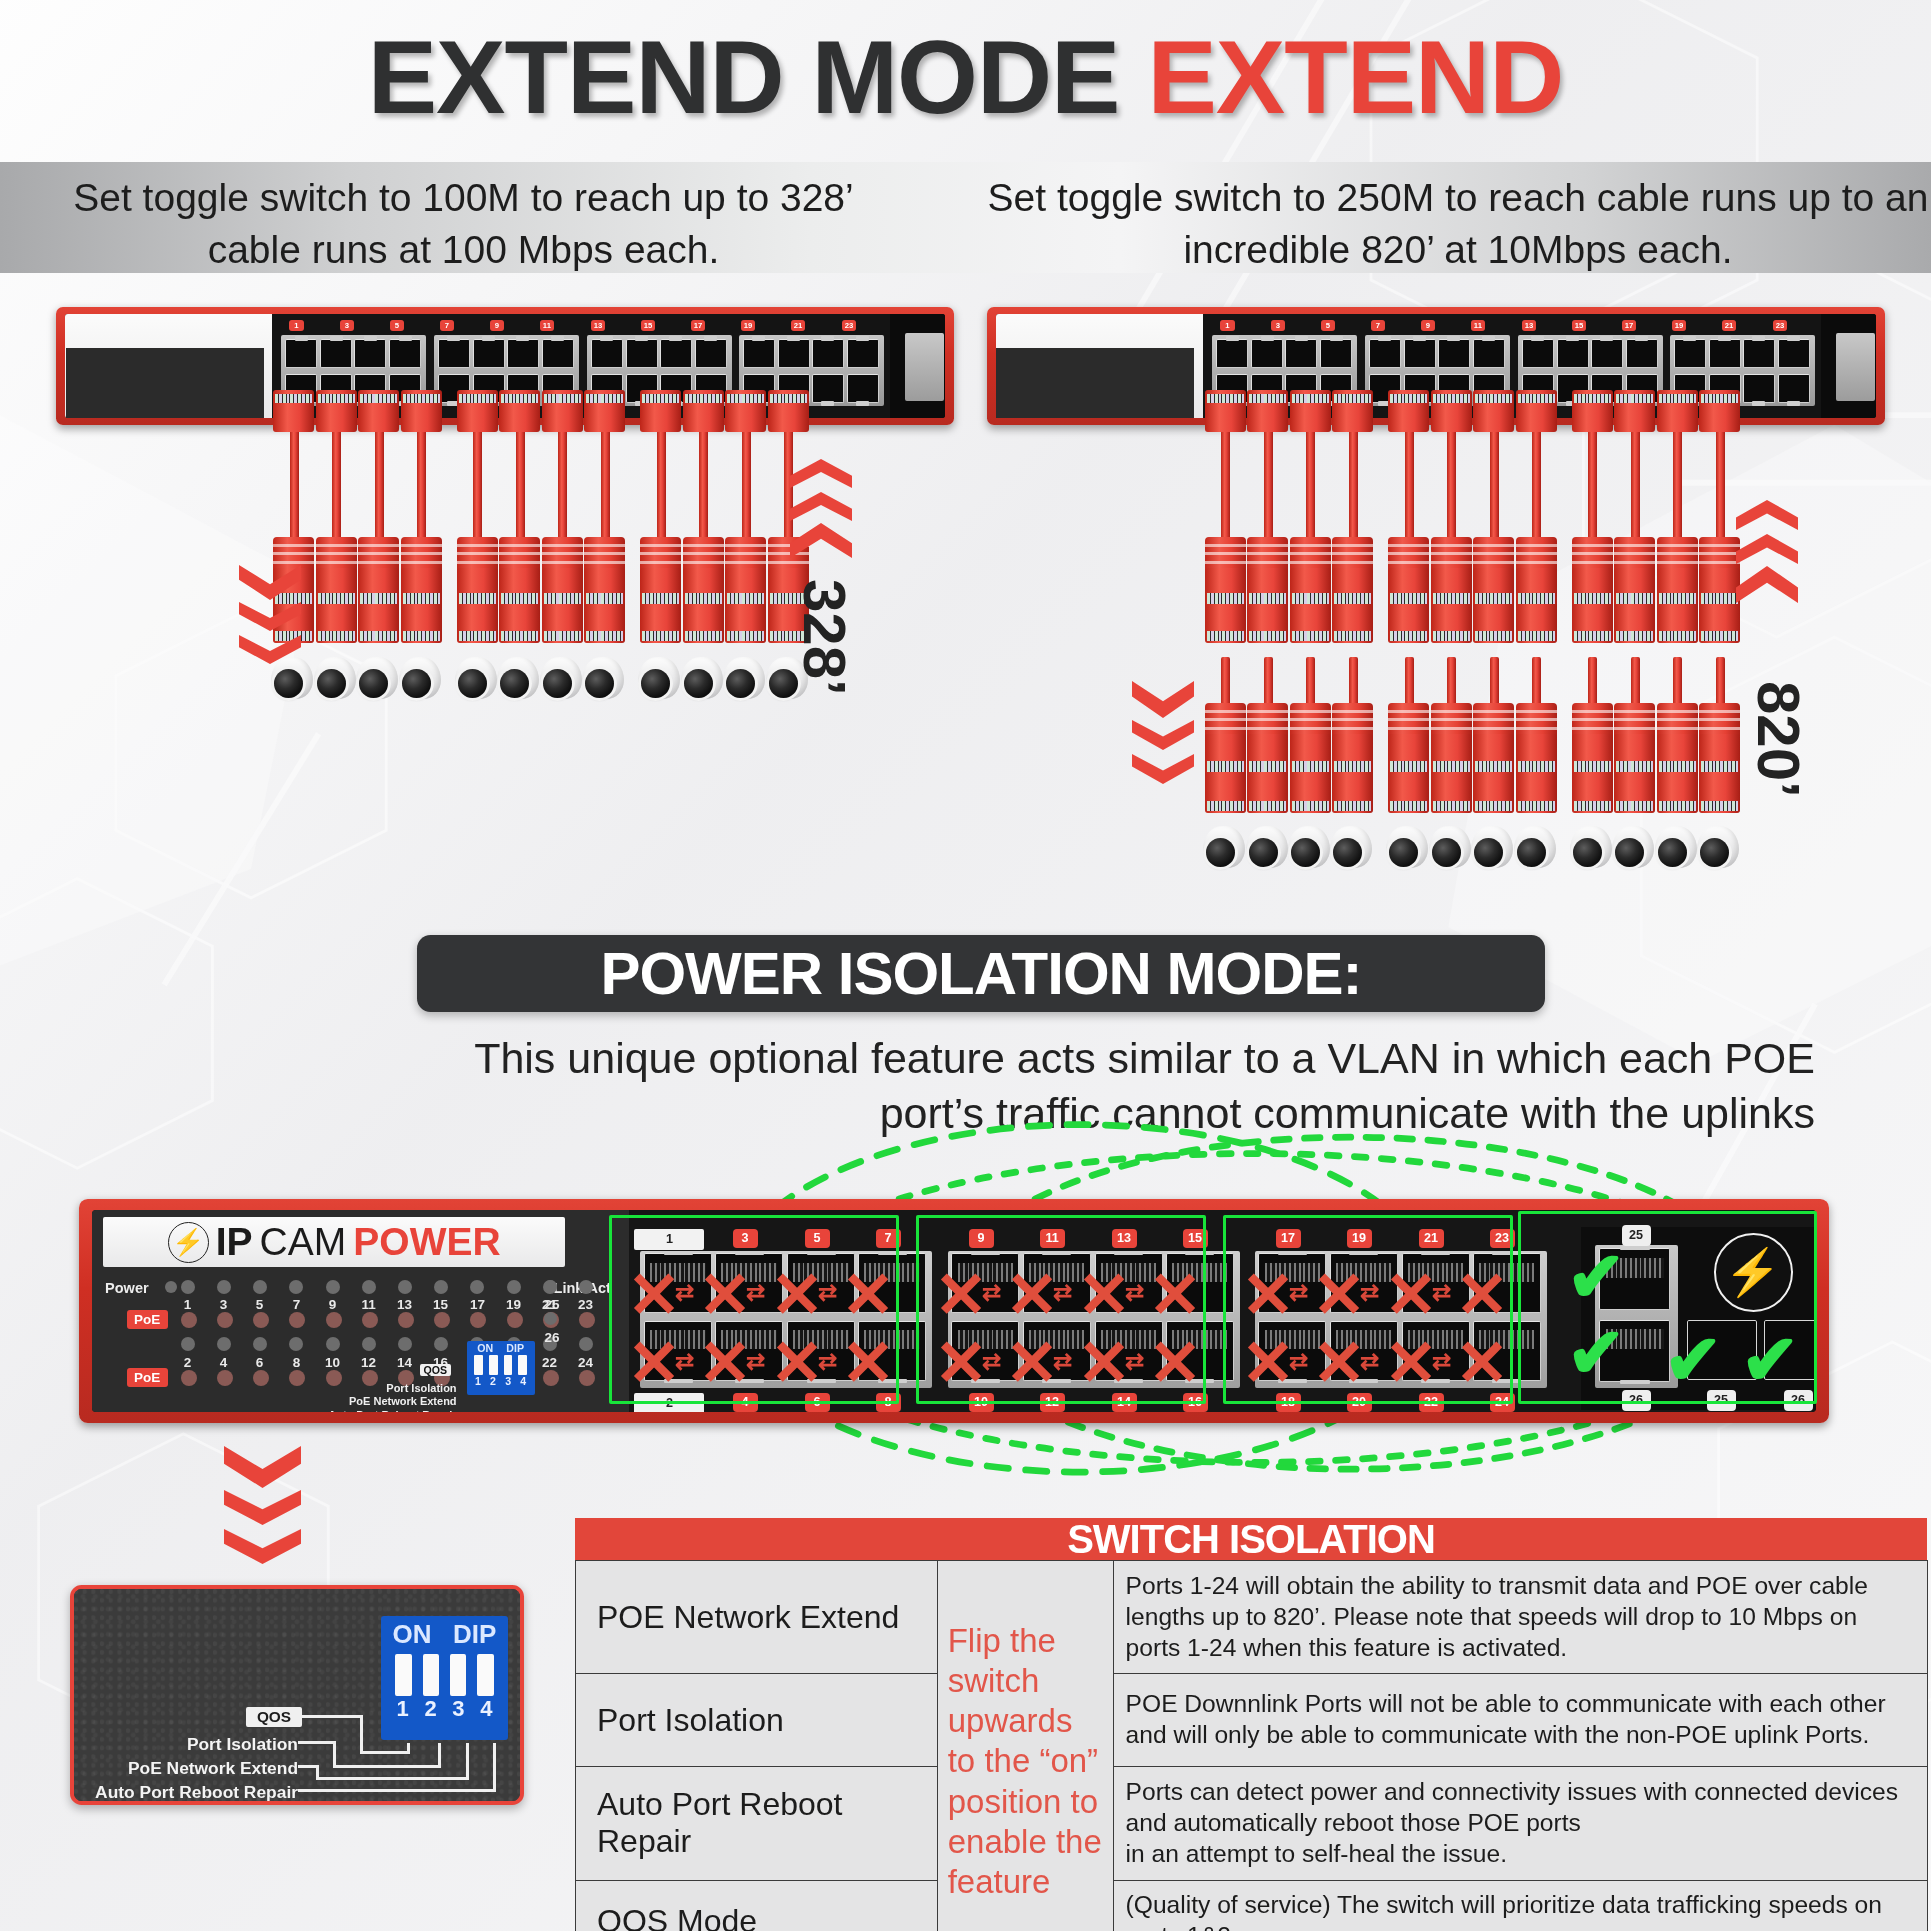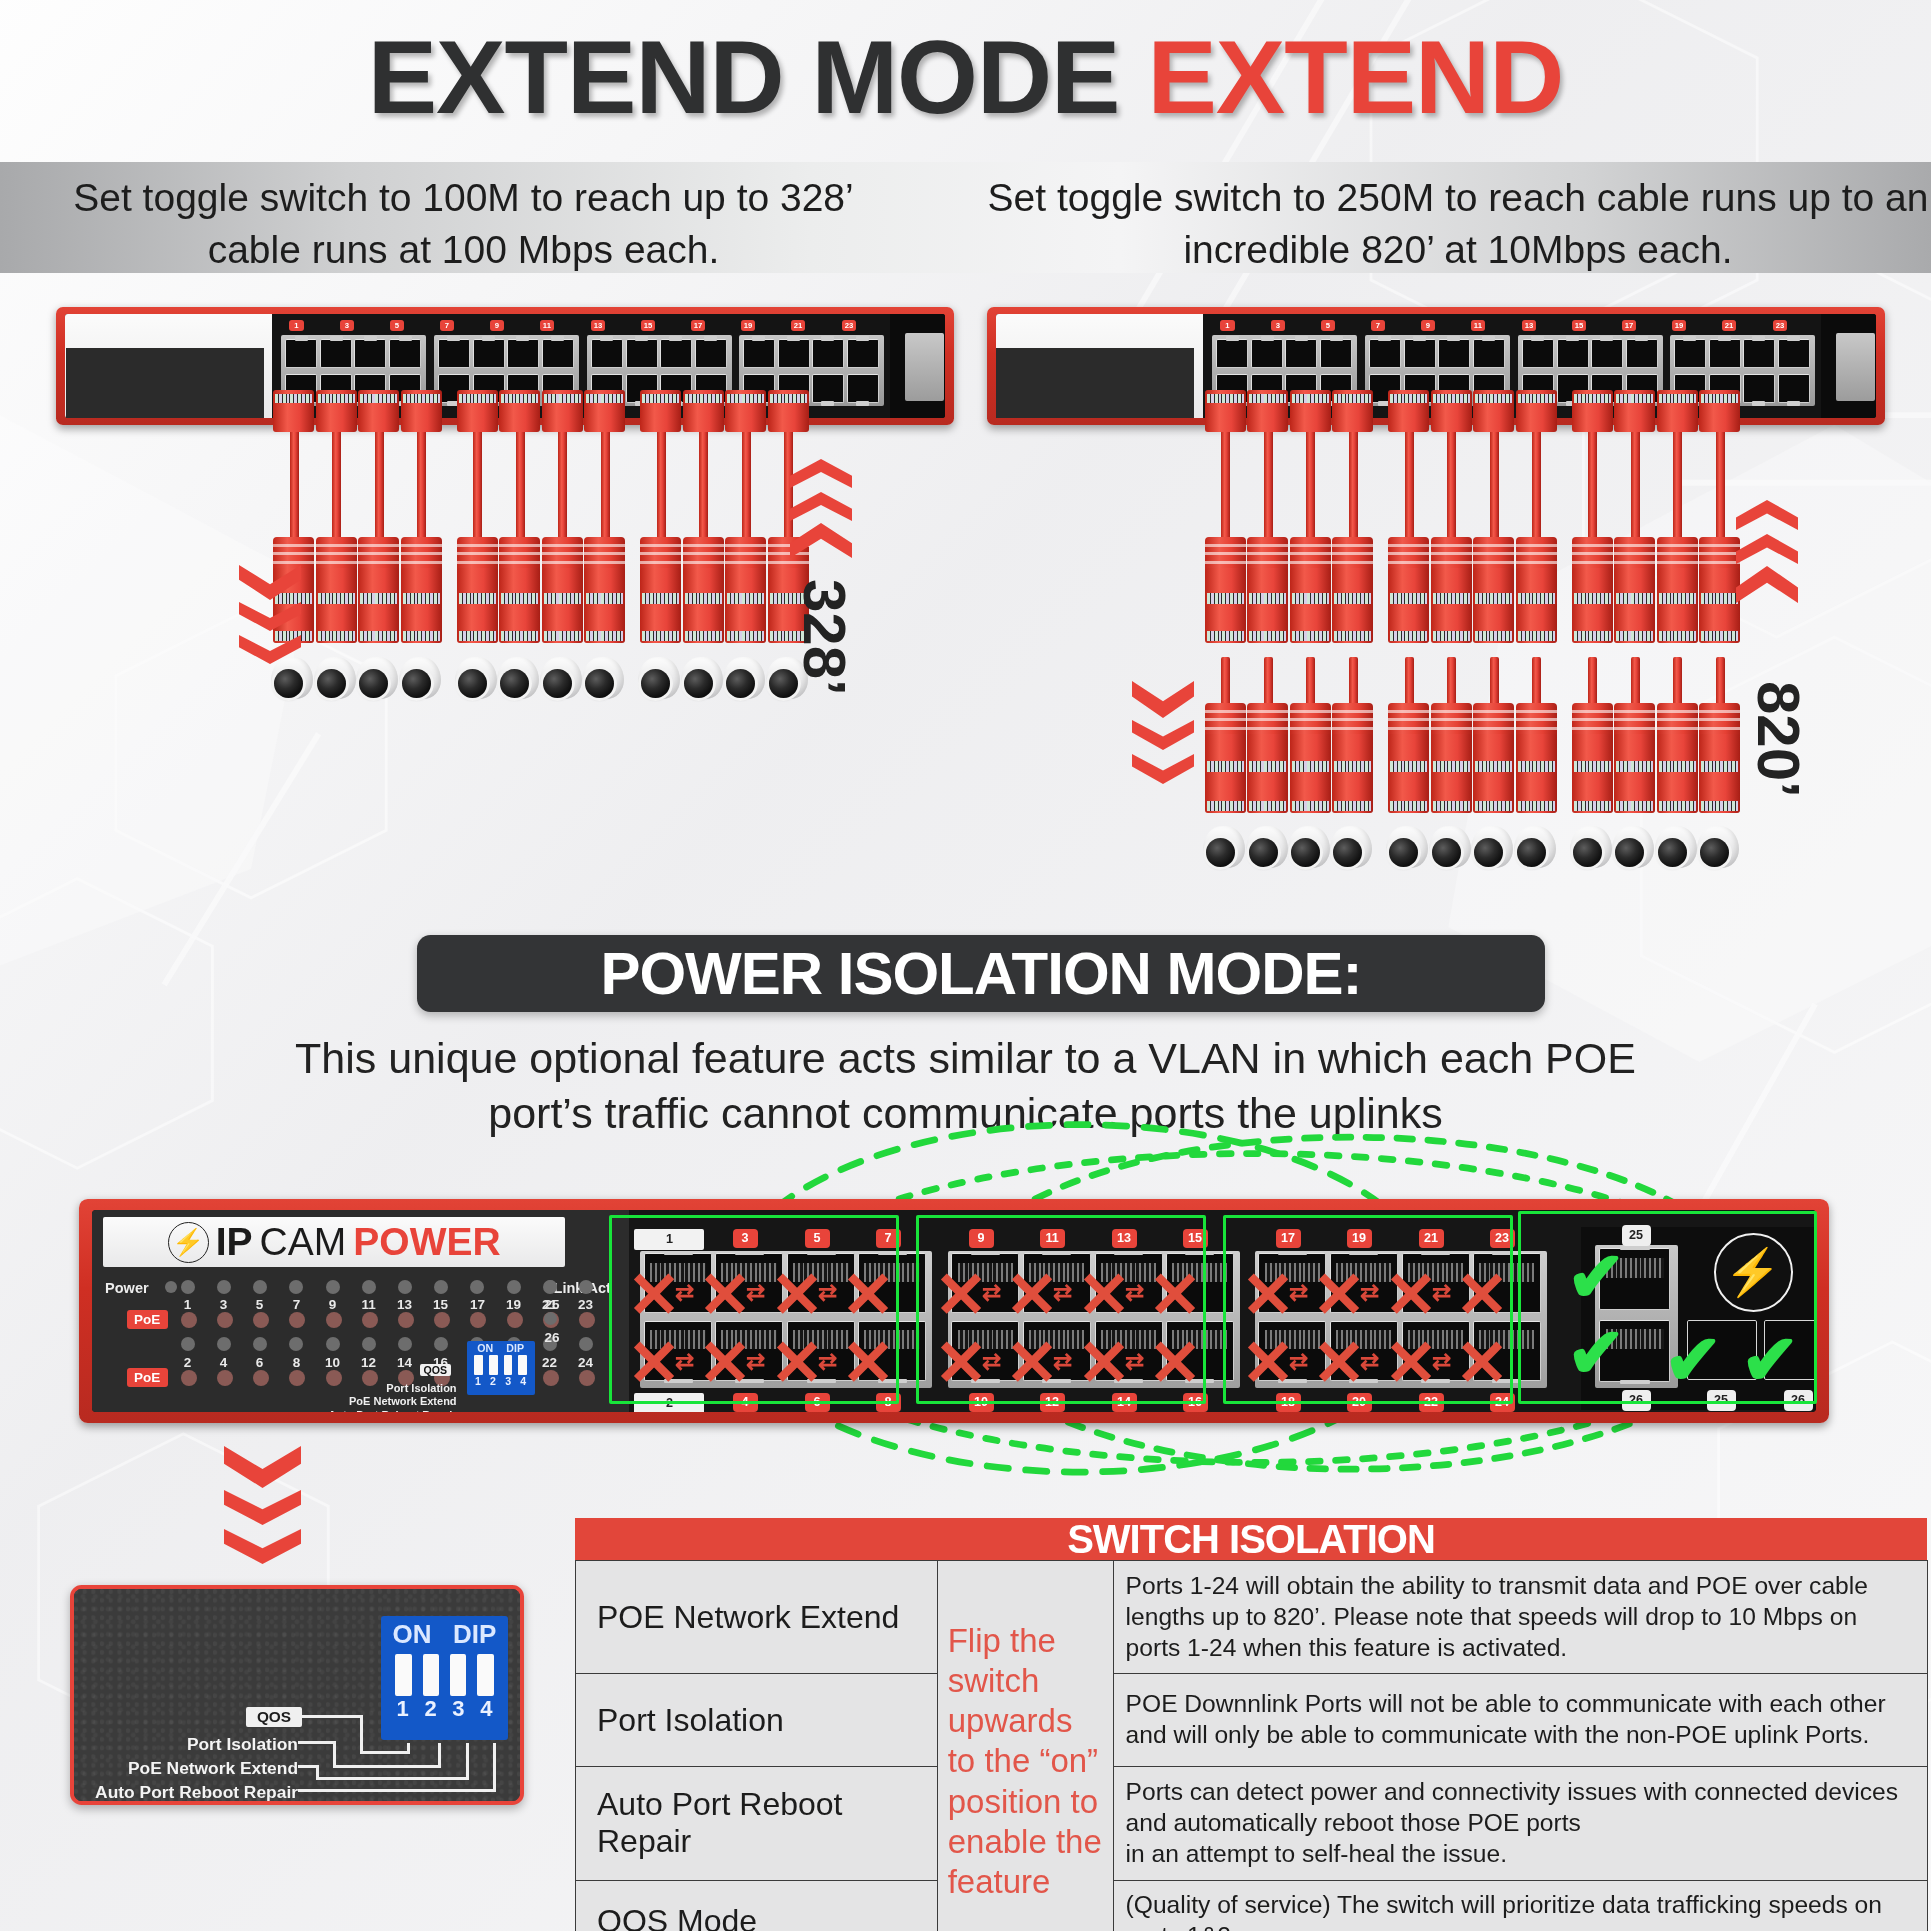--- a/index.html
+++ b/index.html
@@ -912,23 +912,23 @@
   </div>
   <div class="chev" style="left:1736px; top:492px; width:62px; height:111px; transform:rotate(180deg);">
     <span style="top:0;height:37px;"></span>
       <span style="top:39px;height:30px;"></span>
       <span style="top:73px;height:30px;"></span>
   </div>
   <div class="dimlabel" style="left:1813px; top:681px; font-size:60px;">820’</div>
 
   <div class="pill-title" style="left:417px; top:935px; width:1128px; height:77px; font-size:60px; letter-spacing:-1px;">POWER ISOLATION MODE:</div>
 
-  <div class="pi-para" style="left:116px; top:1031px; width:1699px;">
+  <div class="pi-para" style="left:116px; top:1031px; width:1699px;text-align:right;">
     <div>This unique optional feature acts similar to a VLAN in which each POE</div>
-    <div>port’s traffic cannot communicate ports the uplinks</div>
+    <div>port’s traffic cannot communicate with the uplinks</div>
   </div>
 
   <svg class="bg-deco" style="left:714px; top:1110px;" width="1081" height="367" viewBox="0 0 1120 380">
     <g fill="none" stroke="#22d83c" stroke-width="7" stroke-dasharray="22 18" stroke-linecap="round">
       <ellipse cx="380" cy="195" rx="370" ry="180"></ellipse>
       <ellipse cx="660" cy="200" rx="420" ry="172" stroke-dasharray="16 16"></ellipse>
       <ellipse cx="560" cy="205" rx="520" ry="160" stroke-dasharray="12 16"></ellipse>
     </g>
   </svg>
 

